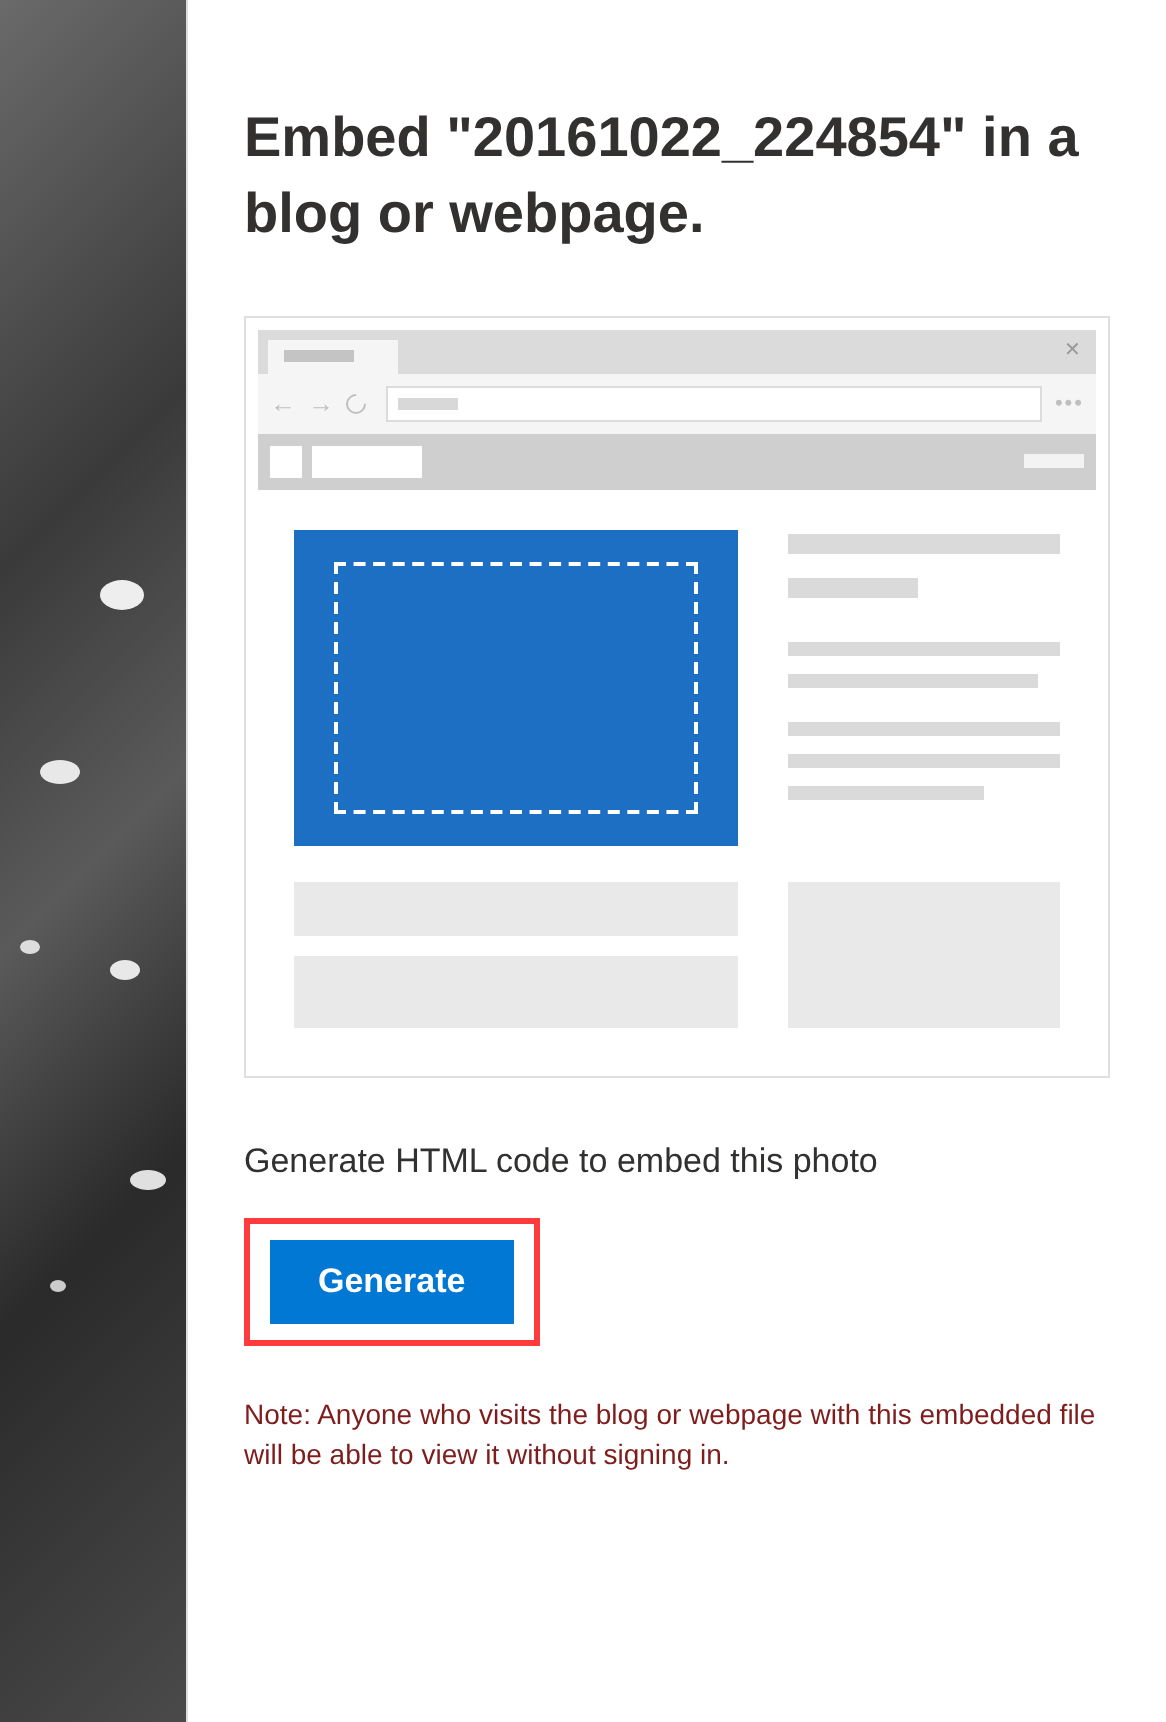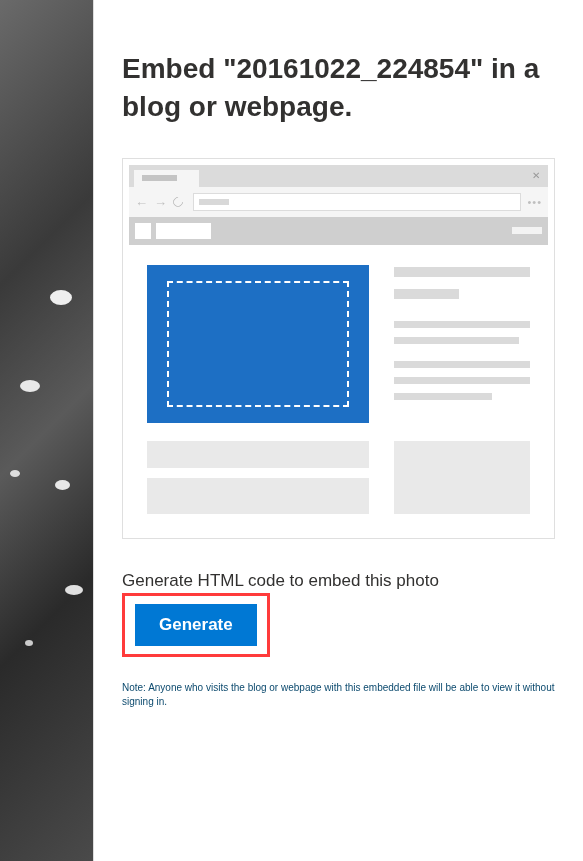--- a/index.html
+++ b/index.html
@@ -219,41 +219,41 @@
       background: #e9e9e9;
     }
     .gray-block-tall {
       height: 73px;
       background: #e9e9e9;
     }
     
     .instruction {
       font-size: 17px;
       color: #323130;
-      margin-bottom: 2px;
+      margin-bottom: 18px;
     }
     .button-wrap {
       display: inline-block;
       border: 3px solid #ff3b3b;
       padding: 8px 10px;
       margin-bottom: 24px;
     }
     .generate-btn {
       background: #0078d4;
       color: #fff;
       border: none;
       font-size: 17px;
       font-weight: 700;
       padding: 11px 24px;
       cursor: pointer;
       font-family: inherit;
     }
     .note {
-      font-size: 10px;
-      color: #0c4a6e;
+      font-size: 14px;
+      color: #7f1d1d;
       line-height: 1.45;
     }
   </style>
 </head>
 <body>
 
 <div class="bg-image">
   <div class="spot1"></div>
   <div class="spot2"></div>
   <div class="spot3"></div>

